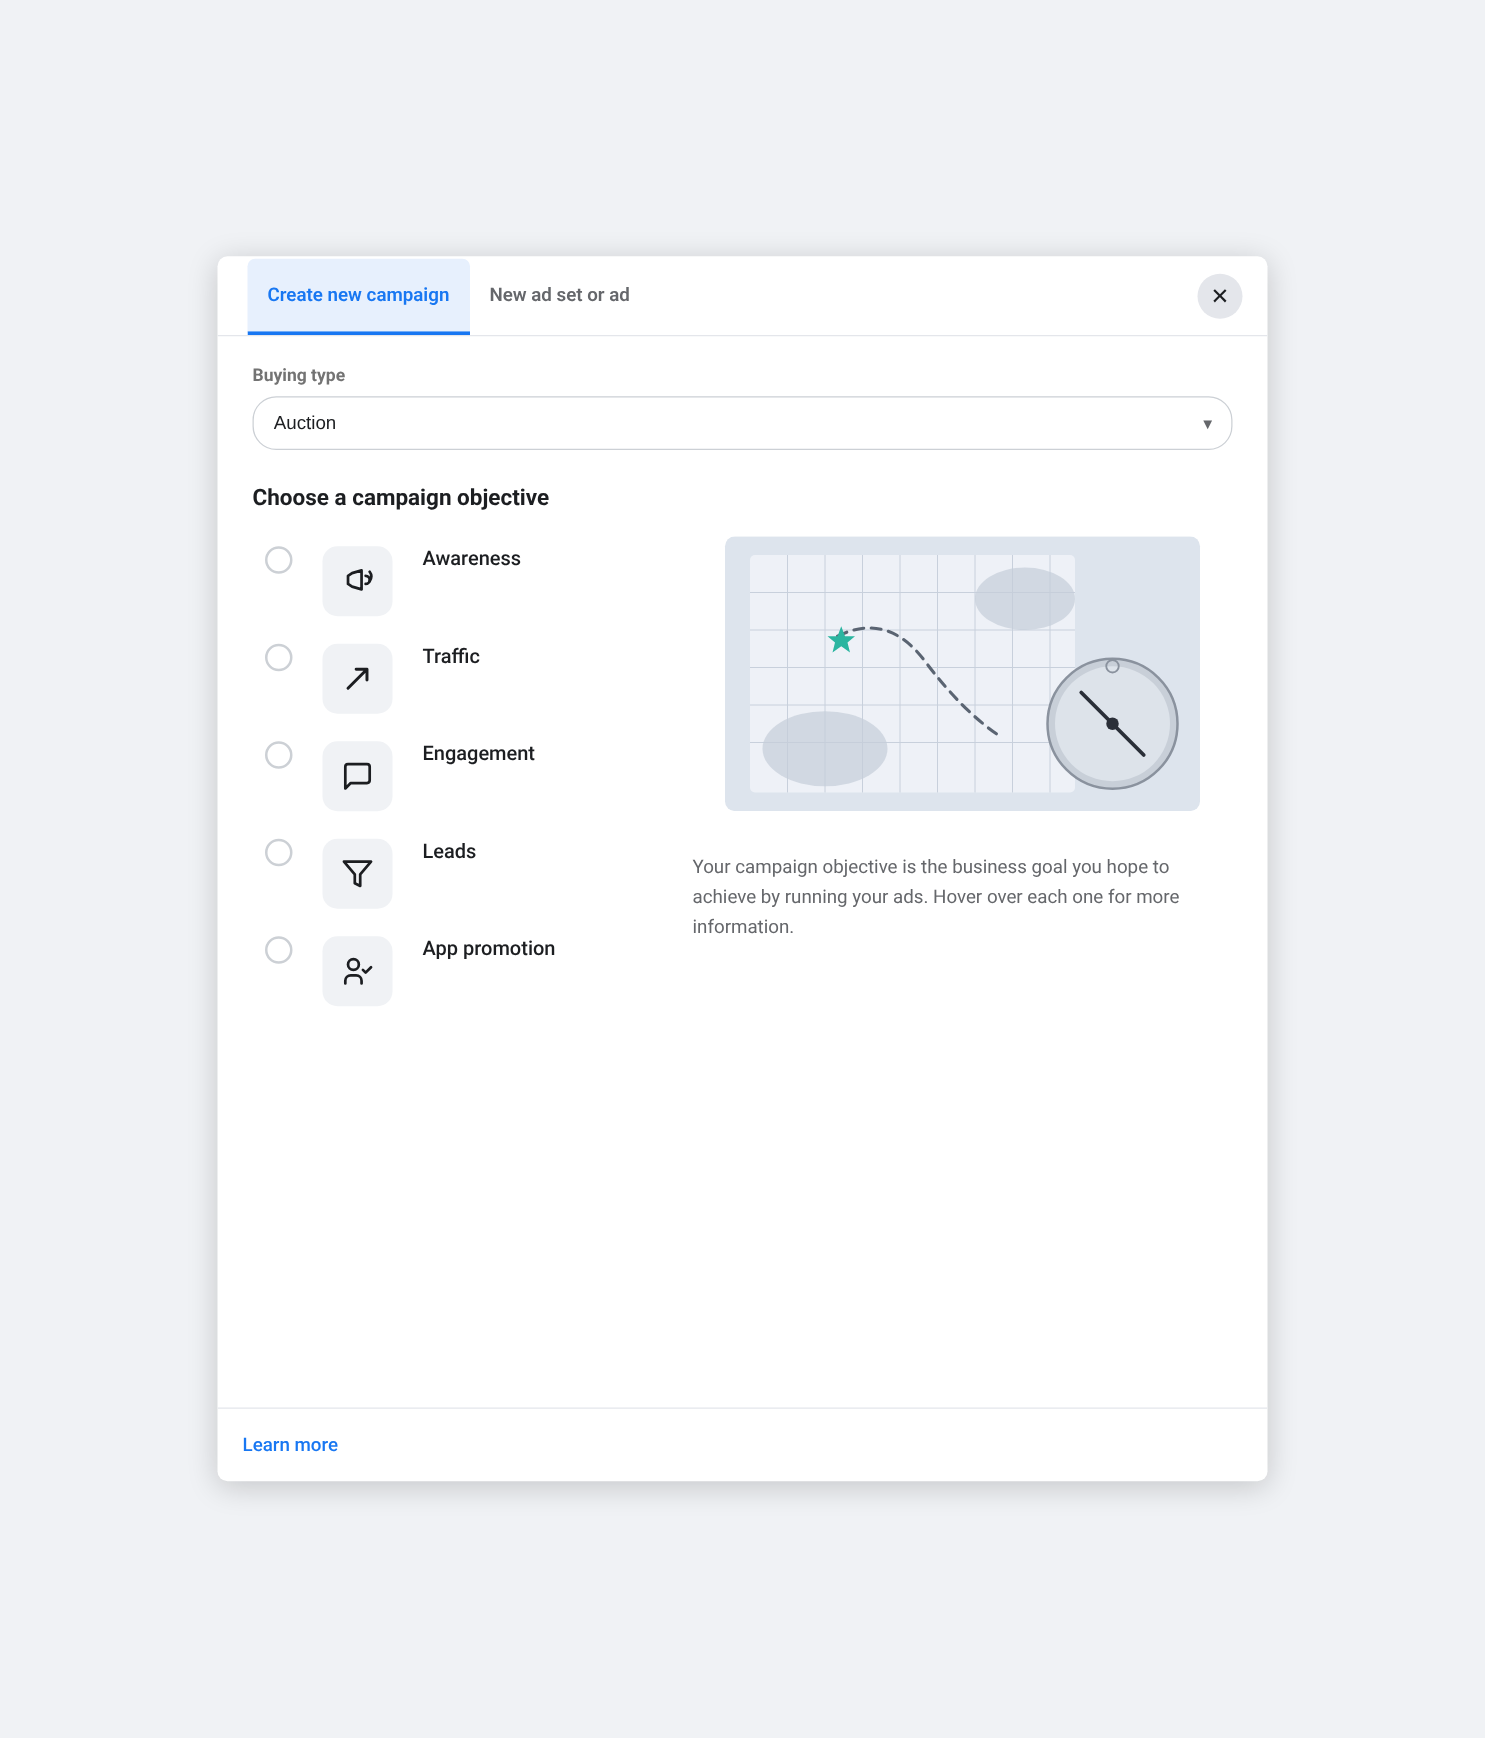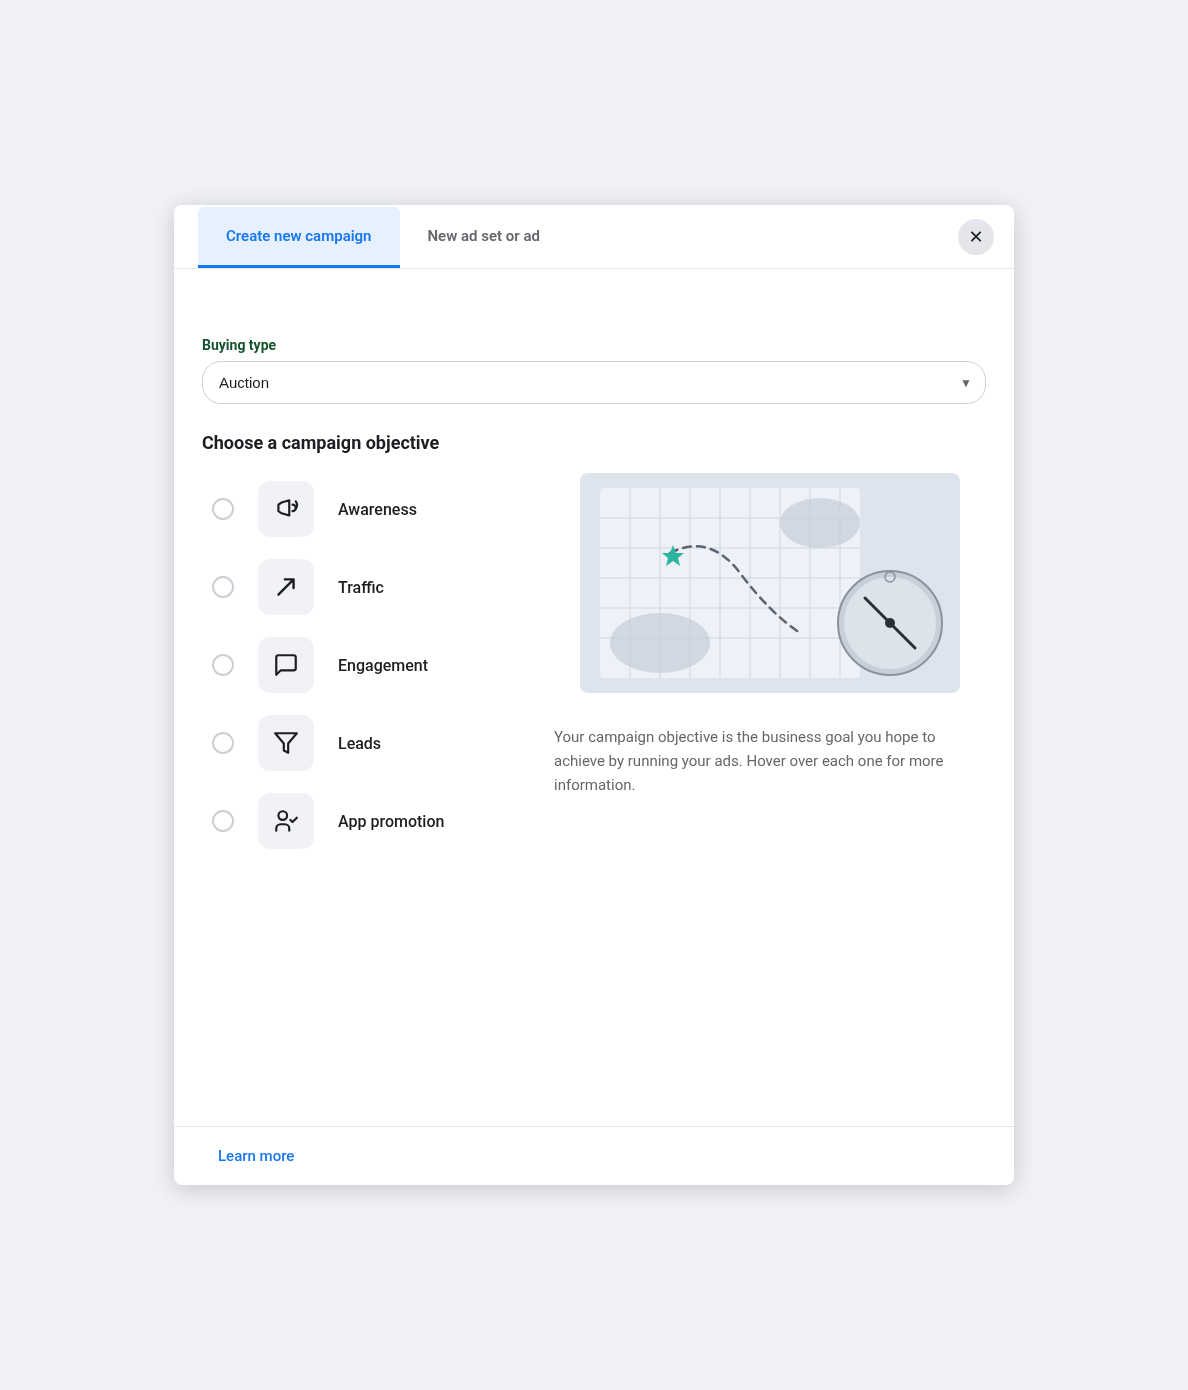--- a/index.html
+++ b/index.html
@@ -25,21 +25,21 @@
     
     .modal-header {
       display: flex;
       align-items: center;
       padding: 0 24px;
       border-bottom: 1px solid #e4e6eb;
       position: relative;
       height: 64px;
     }
     .tab {
-      padding: 20px 28px;
+      padding: 20px 16px;
       font-size: 15px;
       font-weight: 600;
       cursor: pointer;
       color: #65676b;
       border-bottom: 3px solid transparent;
       margin-bottom: -1px;
     }
     .tab.active {
       color: #1877f2;
       border-bottom: 3px solid #1877f2;
@@ -66,23 +66,22 @@
     
     .modal-body {
       flex: 1;
       padding: 24px 28px;
       overflow-y: auto;
     }
     
     .section-label {
       font-size: 14px;
       font-weight: 700;
-      color: #14532d;
+      color: #737373;
       margin-bottom: 8px;
-      margin-top: 44px;
     }
     .select-wrapper {
       position: relative;
       margin-bottom: 28px;
     }
     .select-wrapper select {
       width: 100%;
       padding: 12px 16px;
       font-size: 15px;
       border: 1.5px solid #ccd0d5;
@@ -113,21 +112,21 @@
       gap: 32px;
     }
     .objective-list {
       display: flex;
       flex-direction: column;
       gap: 6px;
       flex: 0 0 320px;
     }
     .objective-item {
       display: flex;
-      align-items: center;
+      align-items: flex-start;
       gap: 24px;
       padding: 8px 10px;
       border-radius: 8px;
       cursor: pointer;
     }
     .objective-radio {
       width: 22px;
       height: 22px;
       border-radius: 50%;
       border: 2px solid #ccd0d5;
@@ -171,21 +170,21 @@
       width: 100%;
       height: 100%;
     }
     .objective-description {
       font-size: 15px;
       color: #65676b;
       line-height: 1.6;
     }
     
     .modal-footer {
-      padding: 20px 44px;
+      padding: 20px 20px;
       display: flex;
       align-items: center;
       justify-content: space-between;
       border-top: 1px solid #e4e6eb;
     }
     .learn-more-link {
       color: #1877f2;
       font-size: 15px;
       font-weight: 500;
       text-decoration: none;

